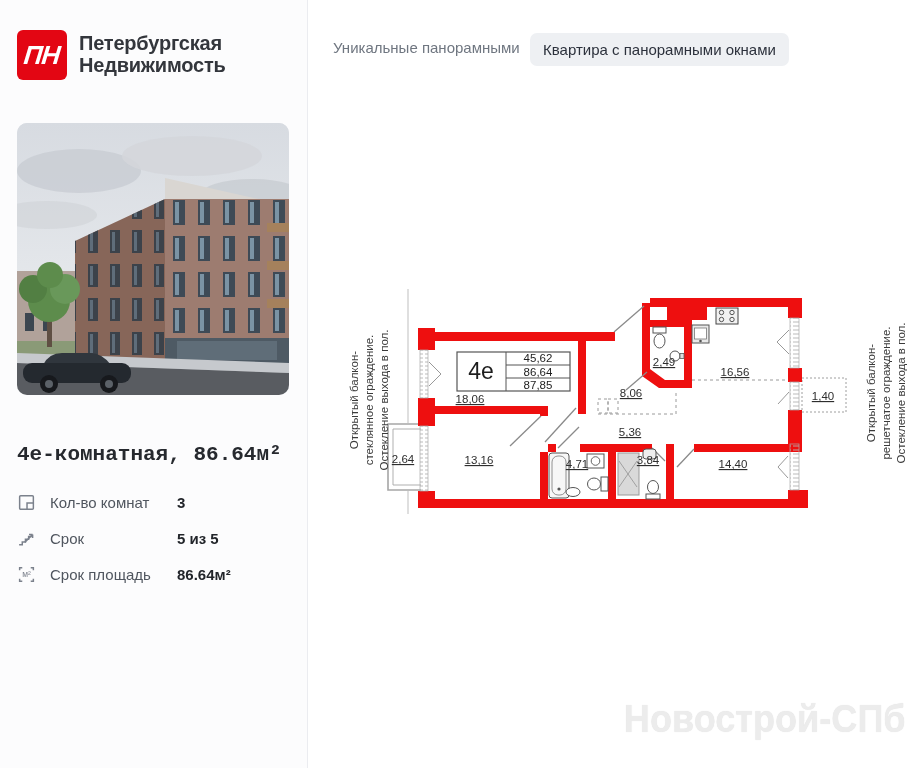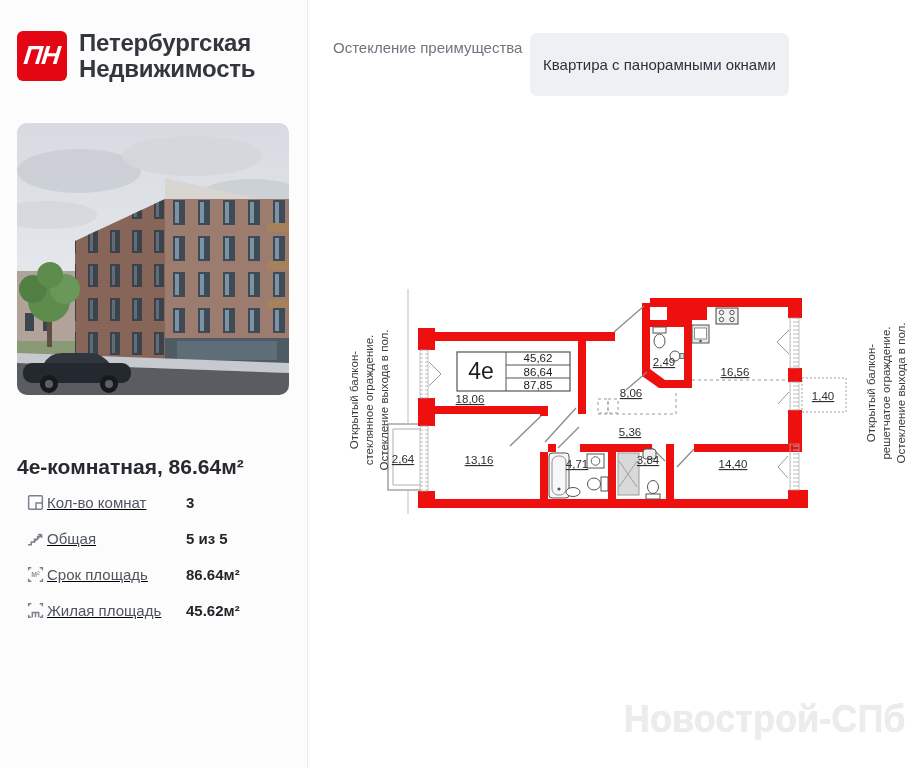--- a/index.html
+++ b/index.html
@@ -15,37 +15,37 @@
     background:#fcfcfd;border-right:1px solid #ebecf0;
   }
   .logo-row{position:absolute;left:17px;top:30px;display:flex;align-items:center;gap:12px;}
   .logo-mark{
     width:50px;height:50px;background:#e30613;border-radius:6px;
     display:flex;align-items:center;justify-content:center;
     color:#fff;font-weight:bold;font-size:26px;font-style:italic;
     letter-spacing:-1px;
   }
   .logo-mark span{transform:skewX(-6deg);}
-  .logo-text{font-size:24px;font-weight:bold;color:#33363c;line-height:1.08;letter-spacing:-0.2px;}
+  .logo-text{font-size:20px;font-weight:bold;color:#33363c;line-height:1.08;letter-spacing:-0.2px;}
   .photo{
     position:absolute;left:17px;top:123px;width:272px;height:272px;
     border-radius:10px;overflow:hidden;background:#dfe3e8;
   }
-  .title{position:absolute;left:17px;top:441px;font-size:21px;font-weight:bold;color:#26292e;}
-  .details{position:absolute;left:26px;top:484px;width:276px;text-decoration:underline;}
+  .title{position:absolute;left:17px;top:429px;font-size:21px;font-weight:bold;color:#26292e;font-family:Liberation Mono, monospace;}
+  .details{position:absolute;left:17px;top:484px;width:276px;}
   .detail-row{position:relative;height:36px;display:flex;align-items:center;}
-  .detail-row .icn{width:19px;height:19px;margin-right:2px;flex:0 0 auto;}
+  .detail-row .icn{width:19px;height:19px;margin-right:14px;flex:0 0 auto;}
   .detail-row .lbl{font-size:15px;color:#50565f;}
   .detail-row .val{position:absolute;left:160px;font-size:15px;font-weight:bold;color:#22252a;white-space:nowrap;}
   .icn svg{display:block;}
   
   .section-label{position:absolute;left:333px;top:39px;font-size:15px;color:#6f7680;}
   .badge{
     position:absolute;left:530px;top:33px;
-    background:#eef0f3;border-radius:7px;padding:23px 13px;
+    background:#eef0f3;border-radius:7px;padding:8px 13px;
     font-size:15px;color:#2c313c;
   }
   
   .plan-svg{position:absolute;left:340px;top:285px;width:582px;height:240px;}
   .note{
     position:absolute;font-size:11.5px;line-height:1.3;color:#3b3b3b;
     text-align:center;white-space:nowrap;
   }
   .note-left{left:285px;top:377px;width:170px;height:46px;transform:rotate(-90deg);}
   .note-right{left:797px;top:370px;width:180px;height:46px;transform:rotate(-90deg);}
@@ -142,51 +142,41 @@
         <span class="val">3</span>
       </div>
 
       <div class="detail-row">
         <span class="icn">
           <svg width="19" height="19" viewBox="0 0 18 18" fill="none" stroke="#7b818c" stroke-width="1.4">
             <path d="M2 15 h3 v-2.6 h3 v-2.6 h3 v-2.6 h3"></path>
             <path d="M7.5 12.5 L14.8 5.2 M14.8 5.2 h-3.4 M14.8 5.2 v3.4"></path>
           </svg>
         </span>
-        <span class="lbl">Общая</span>
+        <span class="lbl">Срок</span>
         <span class="val">5 из 5</span>
       </div>
 
       <div class="detail-row">
         <span class="icn">
           <svg width="19" height="19" viewBox="0 0 18 18" fill="none" stroke="#7b818c" stroke-width="1.4">
             <path d="M2.5 5 V2.5 H5 M13 2.5 H15.5 V5 M15.5 13 V15.5 H13 M5 15.5 H2.5 V13"></path>
             <text x="9" y="11.8" font-size="8" text-anchor="middle" fill="#7b818c" stroke="none">м²</text>
           </svg>
         </span>
         <span class="lbl">Срок площадь</span>
         <span class="val">86.64м²</span>
       </div>
 
-      <div class="detail-row">
-        <span class="icn">
-          <svg width="19" height="19" viewBox="0 0 18 18" fill="none" stroke="#7b818c" stroke-width="1.4">
-            <path d="M2.5 5 V2.5 H5 M13 2.5 H15.5 V5 M15.5 13 V15.5 H13 M5 15.5 H2.5 V13"></path>
-            <path d="M6 15.5 V11 h6 v4.5 M9 11 v4.5"></path>
-          </svg>
-        </span>
-        <span class="lbl">Жилая площадь</span>
-        <span class="val">45.62м²</span>
-      </div>
 
 
     </div>
   </aside>
 
-  <span class="section-label">Остекление преимущества</span>
+  <span class="section-label">Уникальные панорамными</span>
   <span class="badge">Квартира с панорамными окнами</span>
 
   <svg class="plan-svg" viewBox="340 285 582 240">
     <defs>
       <pattern id="wt" width="8" height="4" patternUnits="userSpaceOnUse">
         <line x1="1" y1="2" x2="7" y2="2" stroke="#b3b3b3" stroke-width="0.9"></line>
       </pattern>
     </defs>
 
     <line x1="408" y1="289" x2="408" y2="423" stroke="#bfbfbf" stroke-width="1"></line>

